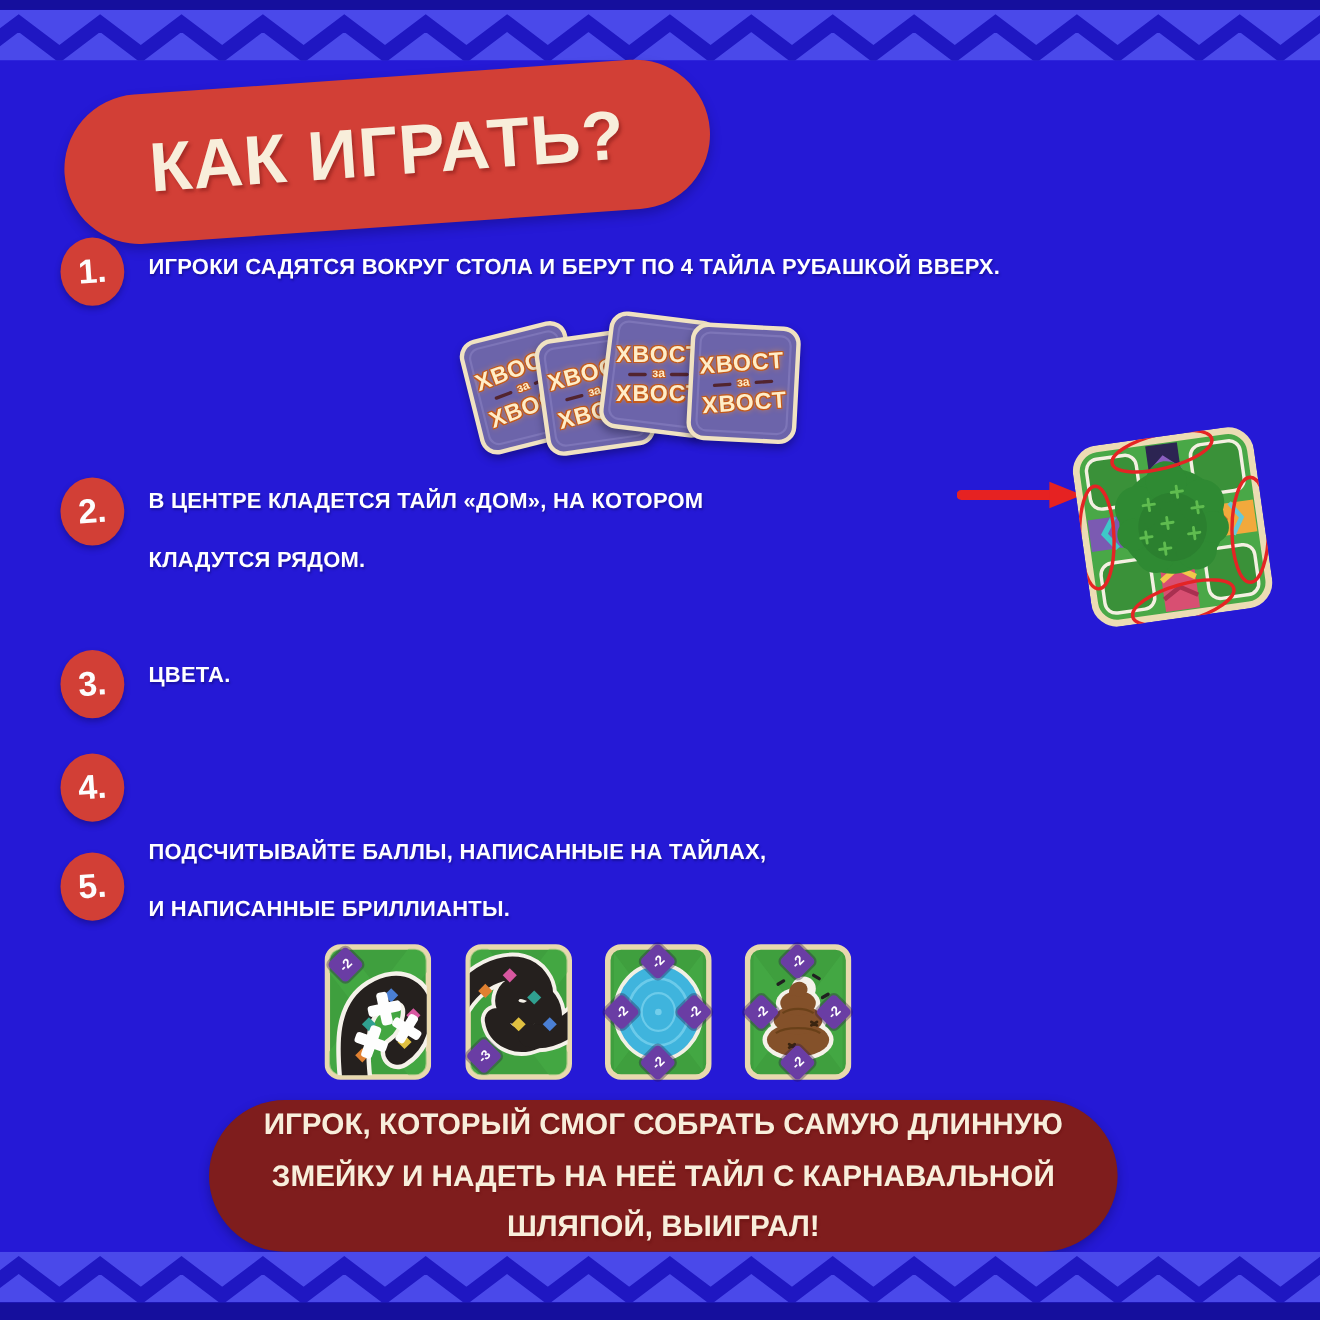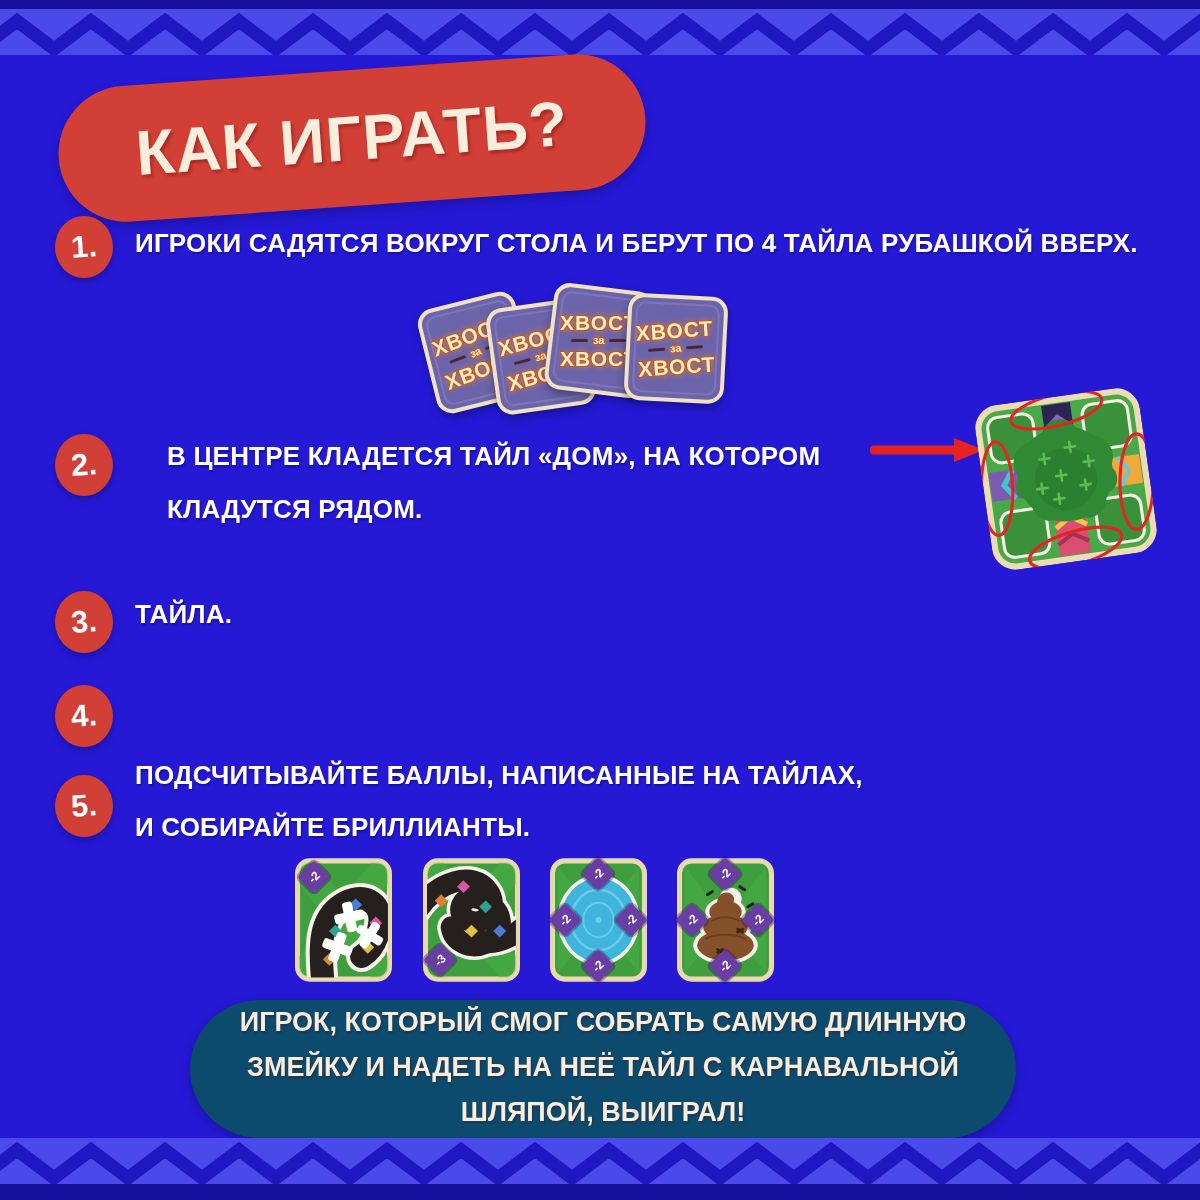--- a/index.html
+++ b/index.html
@@ -22,23 +22,23 @@
       box-shadow:0 5px 10px rgba(0,0,40,.25);}
   .title-pill span{color:#f8eedb;font-size:63px;font-weight:800;letter-spacing:1px;
       text-shadow:2px 3px 3px rgba(90,10,10,.35);white-space:nowrap;}
 
   
   .step-badge{position:absolute;left:55px;width:58px;height:62px;border-radius:50%;
       background:#d23f36;display:flex;align-items:center;justify-content:center;
       box-shadow:0 3px 6px rgba(0,0,40,.3);}
   .step-badge span{color:#fdfdfd;font-size:31px;font-weight:800;transform:rotate(-4deg);}
   .step-text{position:absolute;left:135px;color:#ffffff;font-weight:700;
-      font-size:26px;letter-spacing:.2px;text-shadow:1px 2px 2px rgba(0,0,60,.35);}
+      font-size:20px;letter-spacing:.2px;text-shadow:1px 2px 2px rgba(0,0,60,.35);}
   .step-text .line{white-space:nowrap;}
-  .lh53 .line{line-height:53px;margin-left:32px;}
+  .lh53 .line{line-height:53px;}
   .lh52 .line{line-height:52px;}
   .lh32 .line{line-height:32px;}
 
   
   .back-card{position:absolute;width:100px;height:107px;border-radius:16px;
       background:#6c64aa;border:4px solid #f0e2c2;box-sizing:border-box;
       box-shadow:0 4px 8px rgba(0,0,25,.35);
       display:flex;align-items:center;justify-content:center;}
   .back-card::before{content:"";position:absolute;inset:4px;border:2px solid #7d75b8;
       border-radius:10px;}
@@ -60,22 +60,22 @@
   
   .ptile{position:absolute;top:858px;width:97px;height:124px;}
   .ptile svg{position:absolute;inset:0;}
   .pbadge{position:absolute;width:24px;height:24px;background:#6a3da4;border-radius:4px;
       transform:rotate(45deg);display:flex;align-items:center;justify-content:center;
       box-shadow:0 0 0 2px rgba(42,20,72,.35);}
   .pbadge span{transform:rotate(-90deg);color:#ffffff;font-weight:700;font-size:12px;}
 
   
   .footer-pill{position:absolute;left:190px;top:1000px;width:826px;height:138px;
-      background:#0c4a6e;border-radius:70px;display:flex;flex-direction:column;
-      align-items:center;justify-content:flex-start;box-shadow:0 4px 10px rgba(0,0,40,.3);}
+      background:#7f1d1d;border-radius:70px;display:flex;flex-direction:column;
+      align-items:center;justify-content:space-between;box-shadow:0 4px 10px rgba(0,0,40,.3);}
   .footer-pill .line{color:#f8eedb;font-size:27px;font-weight:800;line-height:45px;
       text-shadow:1px 2px 2px rgba(90,10,10,.3);white-space:nowrap;}
 </style>
 </head>
 <body>
 
 <div class="poster">
 
   <div class="edge-strip top"></div>
   <svg class="zigzag top" viewBox="0 0 1200 46" preserveAspectRatio="none">
@@ -195,33 +195,33 @@
         <ellipse cx="147" cy="92" rx="16" ry="46" transform="rotate(8 147 92)"></ellipse>
         <ellipse cx="80" cy="147" rx="46" ry="16" transform="rotate(-8 80 147)"></ellipse>
       </g>
     </svg>
   </div>
 
   <div class="step-badge" style="top:591px">
     <span>3.</span>
   </div>
   <div class="step-text lh52" style="top:588px">
-    <div class="line">ТАЙЛА.</div>
+    <div class="line">ЦВЕТА.</div>
   </div>
 
   <div class="step-badge" style="top:685px">
     <span>4.</span>
   </div>
 
   <div class="step-badge" style="top:775px">
     <span>5.</span>
   </div>
   <div class="step-text lh52" style="top:749px">
     <div class="line">ПОДСЧИТЫВАЙТЕ БАЛЛЫ, НАПИСАННЫЕ НА ТАЙЛАХ,</div>
-    <div class="line">И СОБИРАЙТЕ БРИЛЛИАНТЫ.</div>
+    <div class="line">И НАПИСАННЫЕ БРИЛЛИАНТЫ.</div>
   </div>
 
   <div class="ptile" style="left:295px">
     <svg viewBox="0 0 96 122" width="97" height="124">
       <defs>
           <clipPath id="clipA">
             <rect x="4" y="4" width="88" height="114" rx="11"></rect>
           </clipPath>
         </defs>
       <rect x="2.5" y="2.5" width="91" height="117" rx="12" fill="#3f9f3e" stroke="#e8d9ae" stroke-width="5"></rect>

